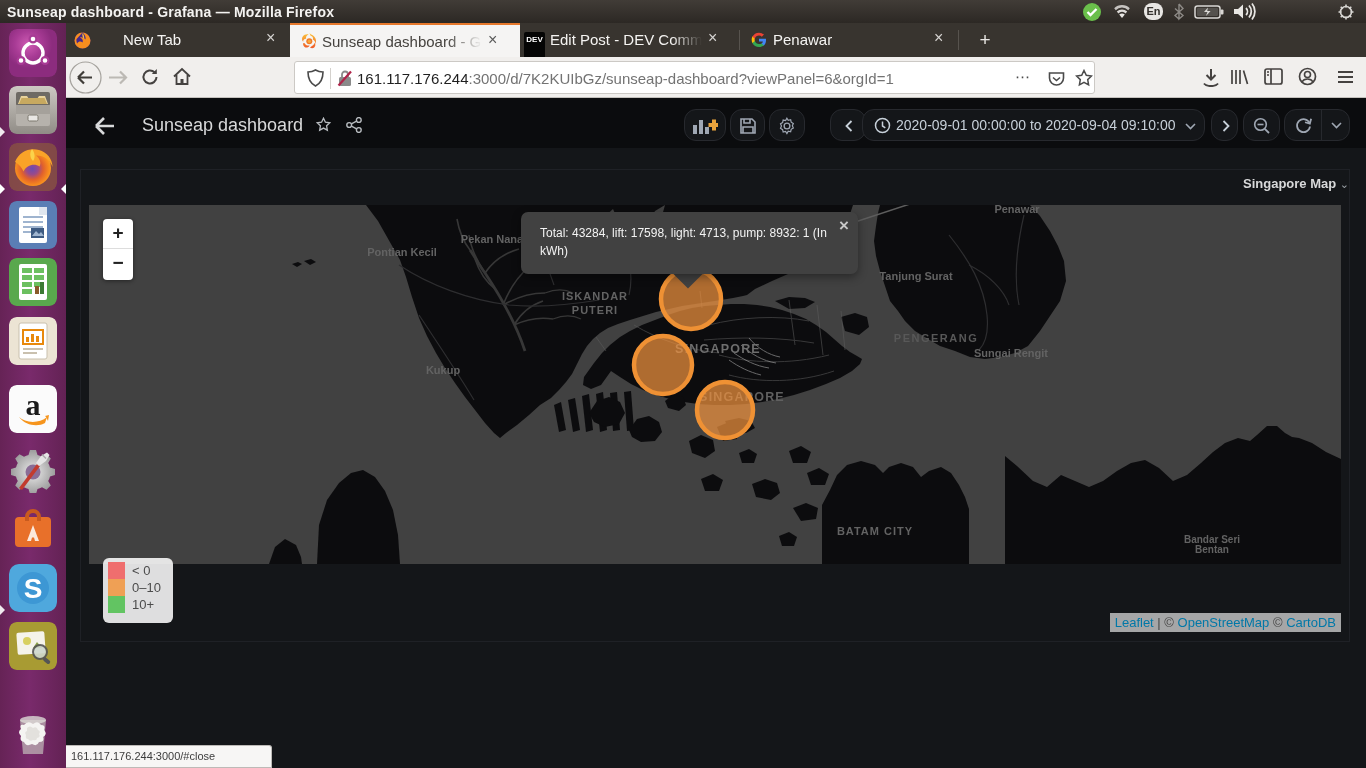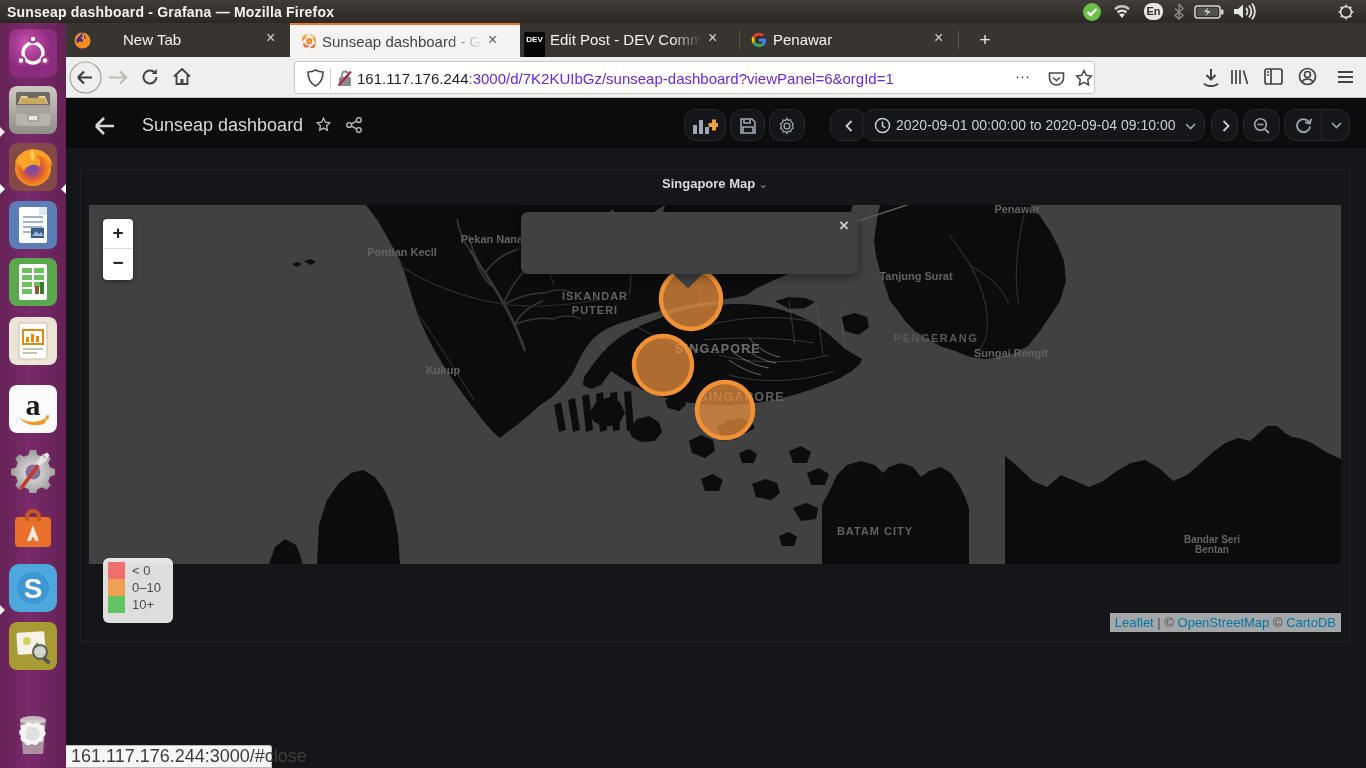--- a/index.html
+++ b/index.html
@@ -22,36 +22,36 @@
   .tab .x { position:absolute; top:6px; font-size:16px; font-weight:normal; color:#d6d4d2; }
   #tab2 { background:#f5f4f3; border-top:2px solid #e6782c; color:#45423e; }
   .tsep { position:absolute; top:7px; width:1px; height:20px; background:#57534e; }
   #navrow { position:absolute; left:66px; top:57px; width:1300px; height:41px; background:#f1efed; border-bottom:1px solid #c4c1bd; }
   #urlfield { position:absolute; left:228px; top:4px; width:801px; height:33px; background:#fff; border:1px solid #ccc9c5; border-radius:3px; }
   
   #grafana { position:absolute; left:66px; top:98px; width:1300px; height:670px; background:#141619; }
   #gnav { position:absolute; left:0; top:0; width:1300px; height:50px; background:#0b0c0e;padding-left:41px; }
   .gbtn { position:absolute; top:11px; height:32px; background:#141619; border:1px solid #27292e; border-radius:12px; color:#9fa7b3; }
   #gpanel { position:absolute; left:14px; top:71px; width:1270px; height:473px; background:#141619; border:1px solid #1f2126; }
-  #ptitle { position:absolute; left:0; top:6px; width:1268px; text-align:center; color:#d8d9da; font-size:13px; font-weight:bold; }
+  #ptitle { position:absolute; left:0; top:6px; width:1268px; text-align:right; color:#d8d9da; font-size:13px; font-weight:bold; }
   #mapbox { position:absolute; left:8px; top:35px; width:1252px; height:429px; background:#141619; overflow:hidden;}
   
   #zoomctl { position:absolute; left:14px; top:14px; width:30px; height:61px; background:#fff; border-radius:4px; box-shadow:0 1px 4px rgba(0,0,0,.45); }
   #zoomctl div { width:30px; height:30px; text-align:center; font:bold 19px/28px "Liberation Sans",sans-serif; color:#222; }
   #zoomctl .zin { border-bottom:1px solid #ddd; }
   #legend { position:absolute; left:14px; top:353px; width:70px; height:65px; background:rgba(250,250,250,.88); border-radius:6px; padding:4px 0 0 5px; font-size:13px; color:#4c4c4c; }
   .lrow { height:17px; line-height:17px; }
   .lrow b { display:inline-block; width:17px; height:17px; vertical-align:top; margin-right:7px; }
   #attrib { position:absolute; right:0px; bottom:2px; background:rgba(190,192,193,.85); color:#0078A8; font-size:13px; padding:2px 5px 2px 5px; }
   #attrib span { color:#454545; }
   #popup { position:absolute; left:432px; top:7px; width:337px; height:62px; background:#414141; border-radius:7px; color:#f3f3f3; font-size:12px; box-shadow:0 3px 10px rgba(0,0,0,.4);}
   #popup .txt { position:absolute; left:19px; top:12px; width:296px; line-height:18px; }
   #popup .px { position:absolute; right:9px; top:4px; color:#c8c8c8; font-size:17px; font-weight:bold; }
   #ptip { position:absolute; left:588px; top:57px; width:22px; height:22px; background:#414141; transform:rotate(45deg); }
-  #statusbar { position:absolute; left:66px; top:745px; width:206px; height:23px; background:#f7f6f5; border:1px solid #bdbab7; border-left:none; font-size:18px; color:#3c3c3c; line-height:21px; padding-left:5px; border-radius:0 3px 0 0;}
+  #statusbar { position:absolute; left:66px; top:745px; width:206px; height:23px; background:#f7f6f5; border:1px solid #bdbab7; border-left:none; font-size:11px; color:#3c3c3c; line-height:21px; padding-left:5px; border-radius:0 3px 0 0;}
 </style>
 </head>
 <body>
 <div id="toppanel">
   <div class="title">Sunseap dashboard - Grafana — Mozilla Firefox</div>
   <div id="tray">
     <svg class="t" style="right:264px" width="20" height="23" viewBox="0 0 20 23">
         <circle cx="10" cy="12" r="9" fill="#6abf4b"></circle>
         <path d="M5.5,12 l3,3 l6,-6" stroke="#fff" stroke-width="2.4" fill="none"></path>
       </svg>
@@ -289,21 +289,21 @@
   <div id="urlfield">
     <svg class="abs" style="left:12px;top:7px" width="17" height="18" viewBox="0 0 17 18">
         <path d="M8.5,1 C11,2.5 13.5,3 16,3 C16,9 14.5,14 8.5,17 C2.5,14 1,9 1,3 C3.5,3 6,2.5 8.5,1 Z" fill="none" stroke="#4a4a4a" stroke-width="1.6"></path>
       </svg>
     <div class="abs" style="left:35px;top:6px;width:1px;height:21px;background:#d4d1cd;"></div>
     <svg class="abs" style="left:42px;top:8px" width="16" height="17" viewBox="0 0 16 17">
         <rect x="2" y="7" width="12" height="9" rx="1.5" fill="#8a8a8a"></rect>
         <path d="M5,7 v-2.5 a3,3 0 0 1 6,0 V7" fill="none" stroke="#8a8a8a" stroke-width="1.8"></path>
         <path d="M1.5,15.5 L14,1.5" stroke="#b0244a" stroke-width="2.2"></path>
       </svg>
-    <div class="abs" style="left:62px;top:8px;font-size:15px;color:#1f1f1f;white-space:nowrap;">161.117.176.244<span style="color:#6d28d9;">:3000/d/7K2KUIbGz/sunseap-dashboard?viewPanel=6&amp;orgId=1</span></div>
+    <div class="abs" style="left:62px;top:8px;font-size:15px;color:#1f1f1f;white-space:nowrap;">161.117.176.244<span style="color:#737373;">:3000/d/7K2KUIbGz/sunseap-dashboard?viewPanel=6&amp;orgId=1</span></div>
     <div class="abs" style="left:720px;top:6px;font-size:15px;color:#4a4a4a;letter-spacing:1px;">⋯</div>
     <svg class="abs" style="left:753px;top:8px" width="17" height="17" viewBox="0 0 17 17">
         <path d="M1.5,3 h14 v5 a7,7 0 0 1 -14,0 Z" fill="none" stroke="#4a4a4a" stroke-width="1.6"></path>
         <path d="M5,7.5 l3.5,3 l3.5,-3" fill="none" stroke="#4a4a4a" stroke-width="1.6"></path>
       </svg>
     <svg class="abs" style="left:780px;top:7px" width="18" height="18" viewBox="0 0 18 18">
         <path d="M9,1.5 l2.3,4.8 l5.2,.7 l-3.8,3.6 l.9,5.2 L9,13.3 l-4.6,2.5 l.9,-5.2 L1.5,7 l5.2,-.7 Z" fill="none" stroke="#4a4a4a" stroke-width="1.5"></path>
       </svg>
   </div>
   <svg class="abs" style="left:1136px;top:11px" width="18" height="19" viewBox="0 0 18 19">
@@ -502,18 +502,19 @@
           <div>−</div>
         </div>
       <div id="legend">
         <div class="lrow"><b style="background:#ef6e6e"></b>&lt; 0</div>
         <div class="lrow"><b style="background:#efa055"></b>0–10</div>
         <div class="lrow"><b style="background:#62c462"></b>10+</div>
       </div>
       <div id="attrib">Leaflet <span>| ©</span> OpenStreetMap <span>©</span> CartoDB</div>
       <div id="ptip"></div>
       <div id="popup">
+        <div class="txt">Total: 43284, lift: 17598, light: 4713, pump: 8932: 1 (In kWh)</div>
         <div class="px">×</div>
       </div>
     </div>
   </div>
 </div>
 <div id="statusbar">161.117.176.244:3000/#close</div>
 
 </body></html>

